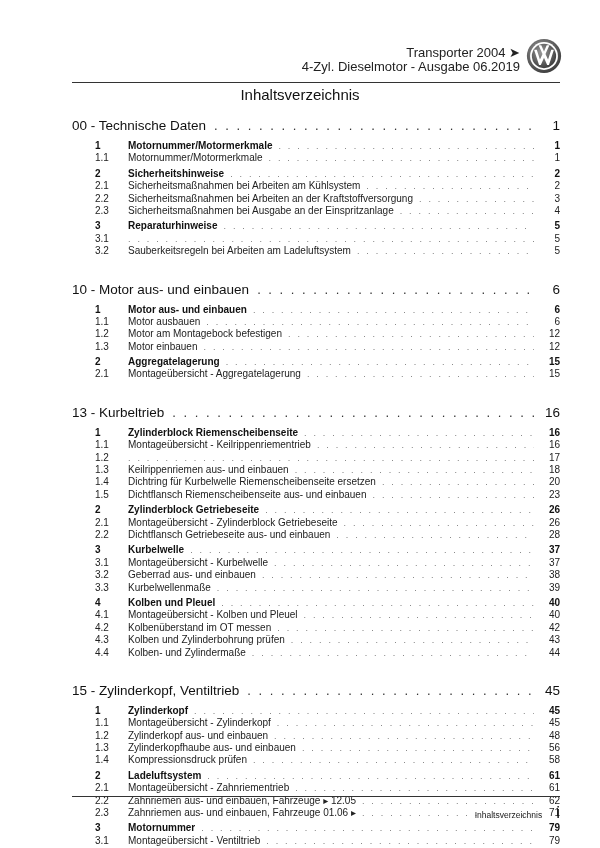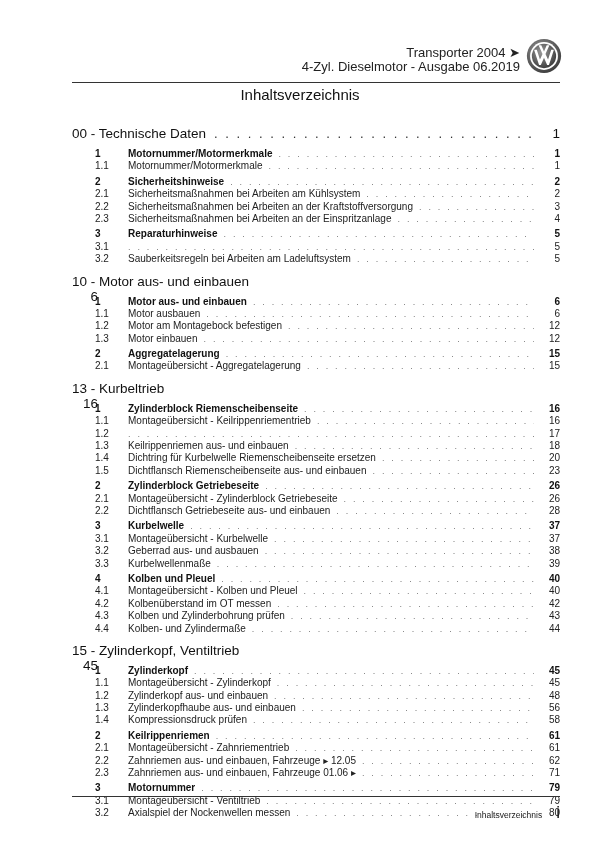--- a/index.html
+++ b/index.html
@@ -6,22 +6,22 @@
     body { width: 600px; height: 848px; position: relative; overflow: hidden;
            font-family: "Liberation Sans", sans-serif; color: #111; }
     .header { position: absolute; left: 72px; top: 40px; width: 488px; height: 42px;
               border-bottom: 1.5px solid #333; }
     .header-text { position: absolute; right: 40px; top: 6px; text-align: right;
                    font-size: 13px; line-height: 14px; color: #222; }
     .logo { position: absolute; right: -2px; top: -2px; width: 36px; height: 36px; }
     .page-title { position: absolute; left: 0; width: 600px; top: 86px; text-align: center;
                   font-size: 15px; color: #111; }
     .toc { position: absolute; left: 72px; top: 116px; width: 488px; }
-    .sec { display: flex; align-items: baseline; font-size: 13.5px; height: 19px; margin-top: 10px; }
-    .sec + .sec, .sec.gap { margin-top: 8px; flex-direction: column; }
+    .sec { display: flex; align-items: baseline; font-size: 13.5px; height: 19px; margin-top: 2px; }
+    .sec + .sec, .sec.gap { margin-top: 24px; }
     .row { display: flex; align-items: baseline; font-size: 10px; height: 12.4px; line-height: 12.4px; color: #222; }
     .row.l1 { font-weight: bold; margin-top: 3px; color: #111; }
     .num { width: 33px; padding-left: 23px; flex: none; }
     .title { flex: none; white-space: nowrap; padding-right: 6px; }
     .dots { flex: 1 1 auto; overflow: hidden; white-space: nowrap; color: #777; font-weight: normal;
             letter-spacing: 2.2px; font-size: 9px; }
     .dots::before { content: ". . . . . . . . . . . . . . . . . . . . . . . . . . . . . . . . . . . . . . . . . . . . . . . . . . . . . . . . . . . . . . . . . . . . . . . . . . . . . . . . . . . . . . . . . . . . . . . . . . . . . . . . . . . . . . . . . . . . . . . . ."; }
     .sec .dots { font-size: 13px; letter-spacing: 2px; color: #333; }
     .page { flex: none; width: 26px; text-align: right; }
     .sec .title { padding-right: 8px; }
@@ -86,21 +86,21 @@
       <span class="page">2</span>
     </div>
     <div class="row l2">
       <span class="num">2.2</span>
       <span class="title">Sicherheitsmaßnahmen bei Arbeiten an der Kraftstoffversorgung</span>
       <span class="dots"></span>
       <span class="page">3</span>
     </div>
     <div class="row l2">
       <span class="num">2.3</span>
-      <span class="title">Sicherheitsmaßnahmen bei Arbeiten an der Einspritzanlage</span>
+      <span class="title">Sicherheitsmaßnahmen bei Ausgabe an der Einspritzanlage</span>
       <span class="dots"></span>
       <span class="page">4</span>
     </div>
     <div class="row l1">
       <span class="num">3</span>
       <span class="title">Reparaturhinweise</span>
       <span class="dots"></span>
       <span class="page">5</span>
     </div>
     <div class="row l2">
@@ -220,21 +220,21 @@
       <span class="page">37</span>
     </div>
     <div class="row l2">
       <span class="num">3.1</span>
       <span class="title">Montageübersicht - Kurbelwelle</span>
       <span class="dots"></span>
       <span class="page">37</span>
     </div>
     <div class="row l2">
       <span class="num">3.2</span>
-      <span class="title">Geberrad aus- und ausbauen</span>
+      <span class="title">Geberrad aus- und einbauen</span>
       <span class="dots"></span>
       <span class="page">38</span>
     </div>
     <div class="row l2">
       <span class="num">3.3</span>
       <span class="title">Kurbelwellenmaße</span>
       <span class="dots"></span>
       <span class="page">39</span>
     </div>
     <div class="row l1">
@@ -297,21 +297,21 @@
       <span class="page">56</span>
     </div>
     <div class="row l2">
       <span class="num">1.4</span>
       <span class="title">Kompressionsdruck prüfen</span>
       <span class="dots"></span>
       <span class="page">58</span>
     </div>
     <div class="row l1">
       <span class="num">2</span>
-      <span class="title">Keilrippenriemen</span>
+      <span class="title">Ladeluftsystem</span>
       <span class="dots"></span>
       <span class="page">61</span>
     </div>
     <div class="row l2">
       <span class="num">2.1</span>
       <span class="title">Montageübersicht - Zahnriementrieb</span>
       <span class="dots"></span>
       <span class="page">61</span>
     </div>
     <div class="row l2">

